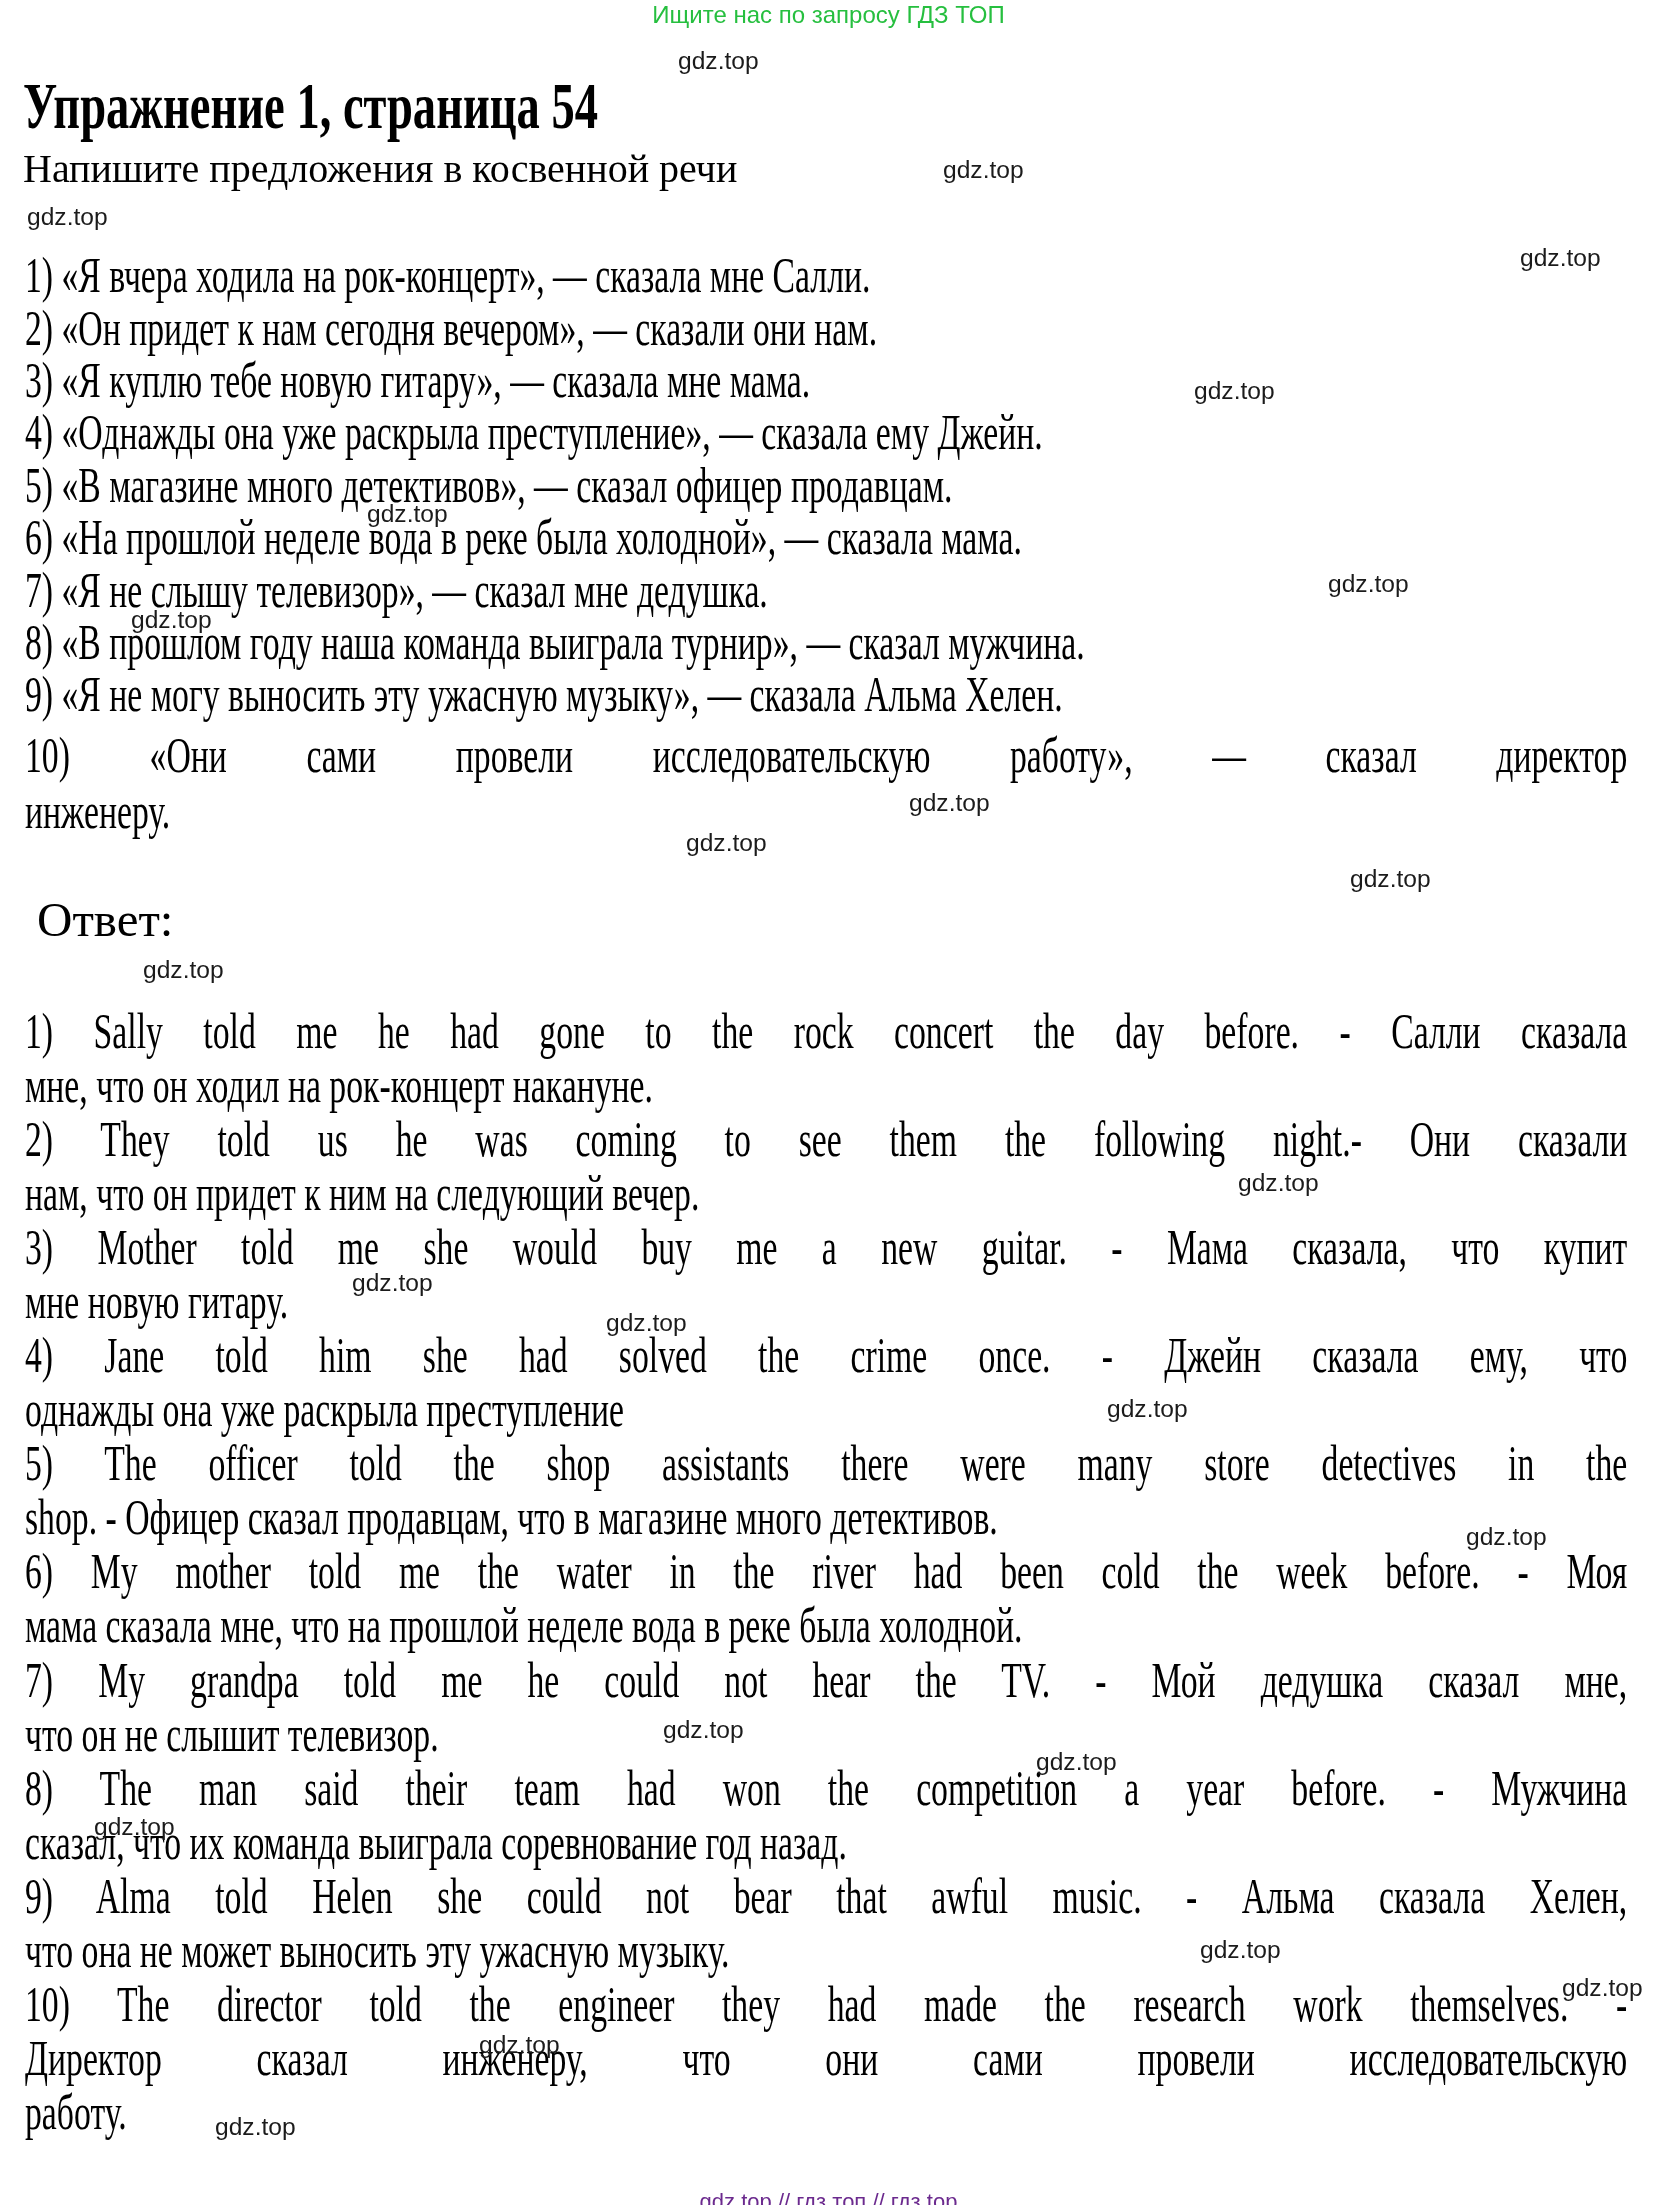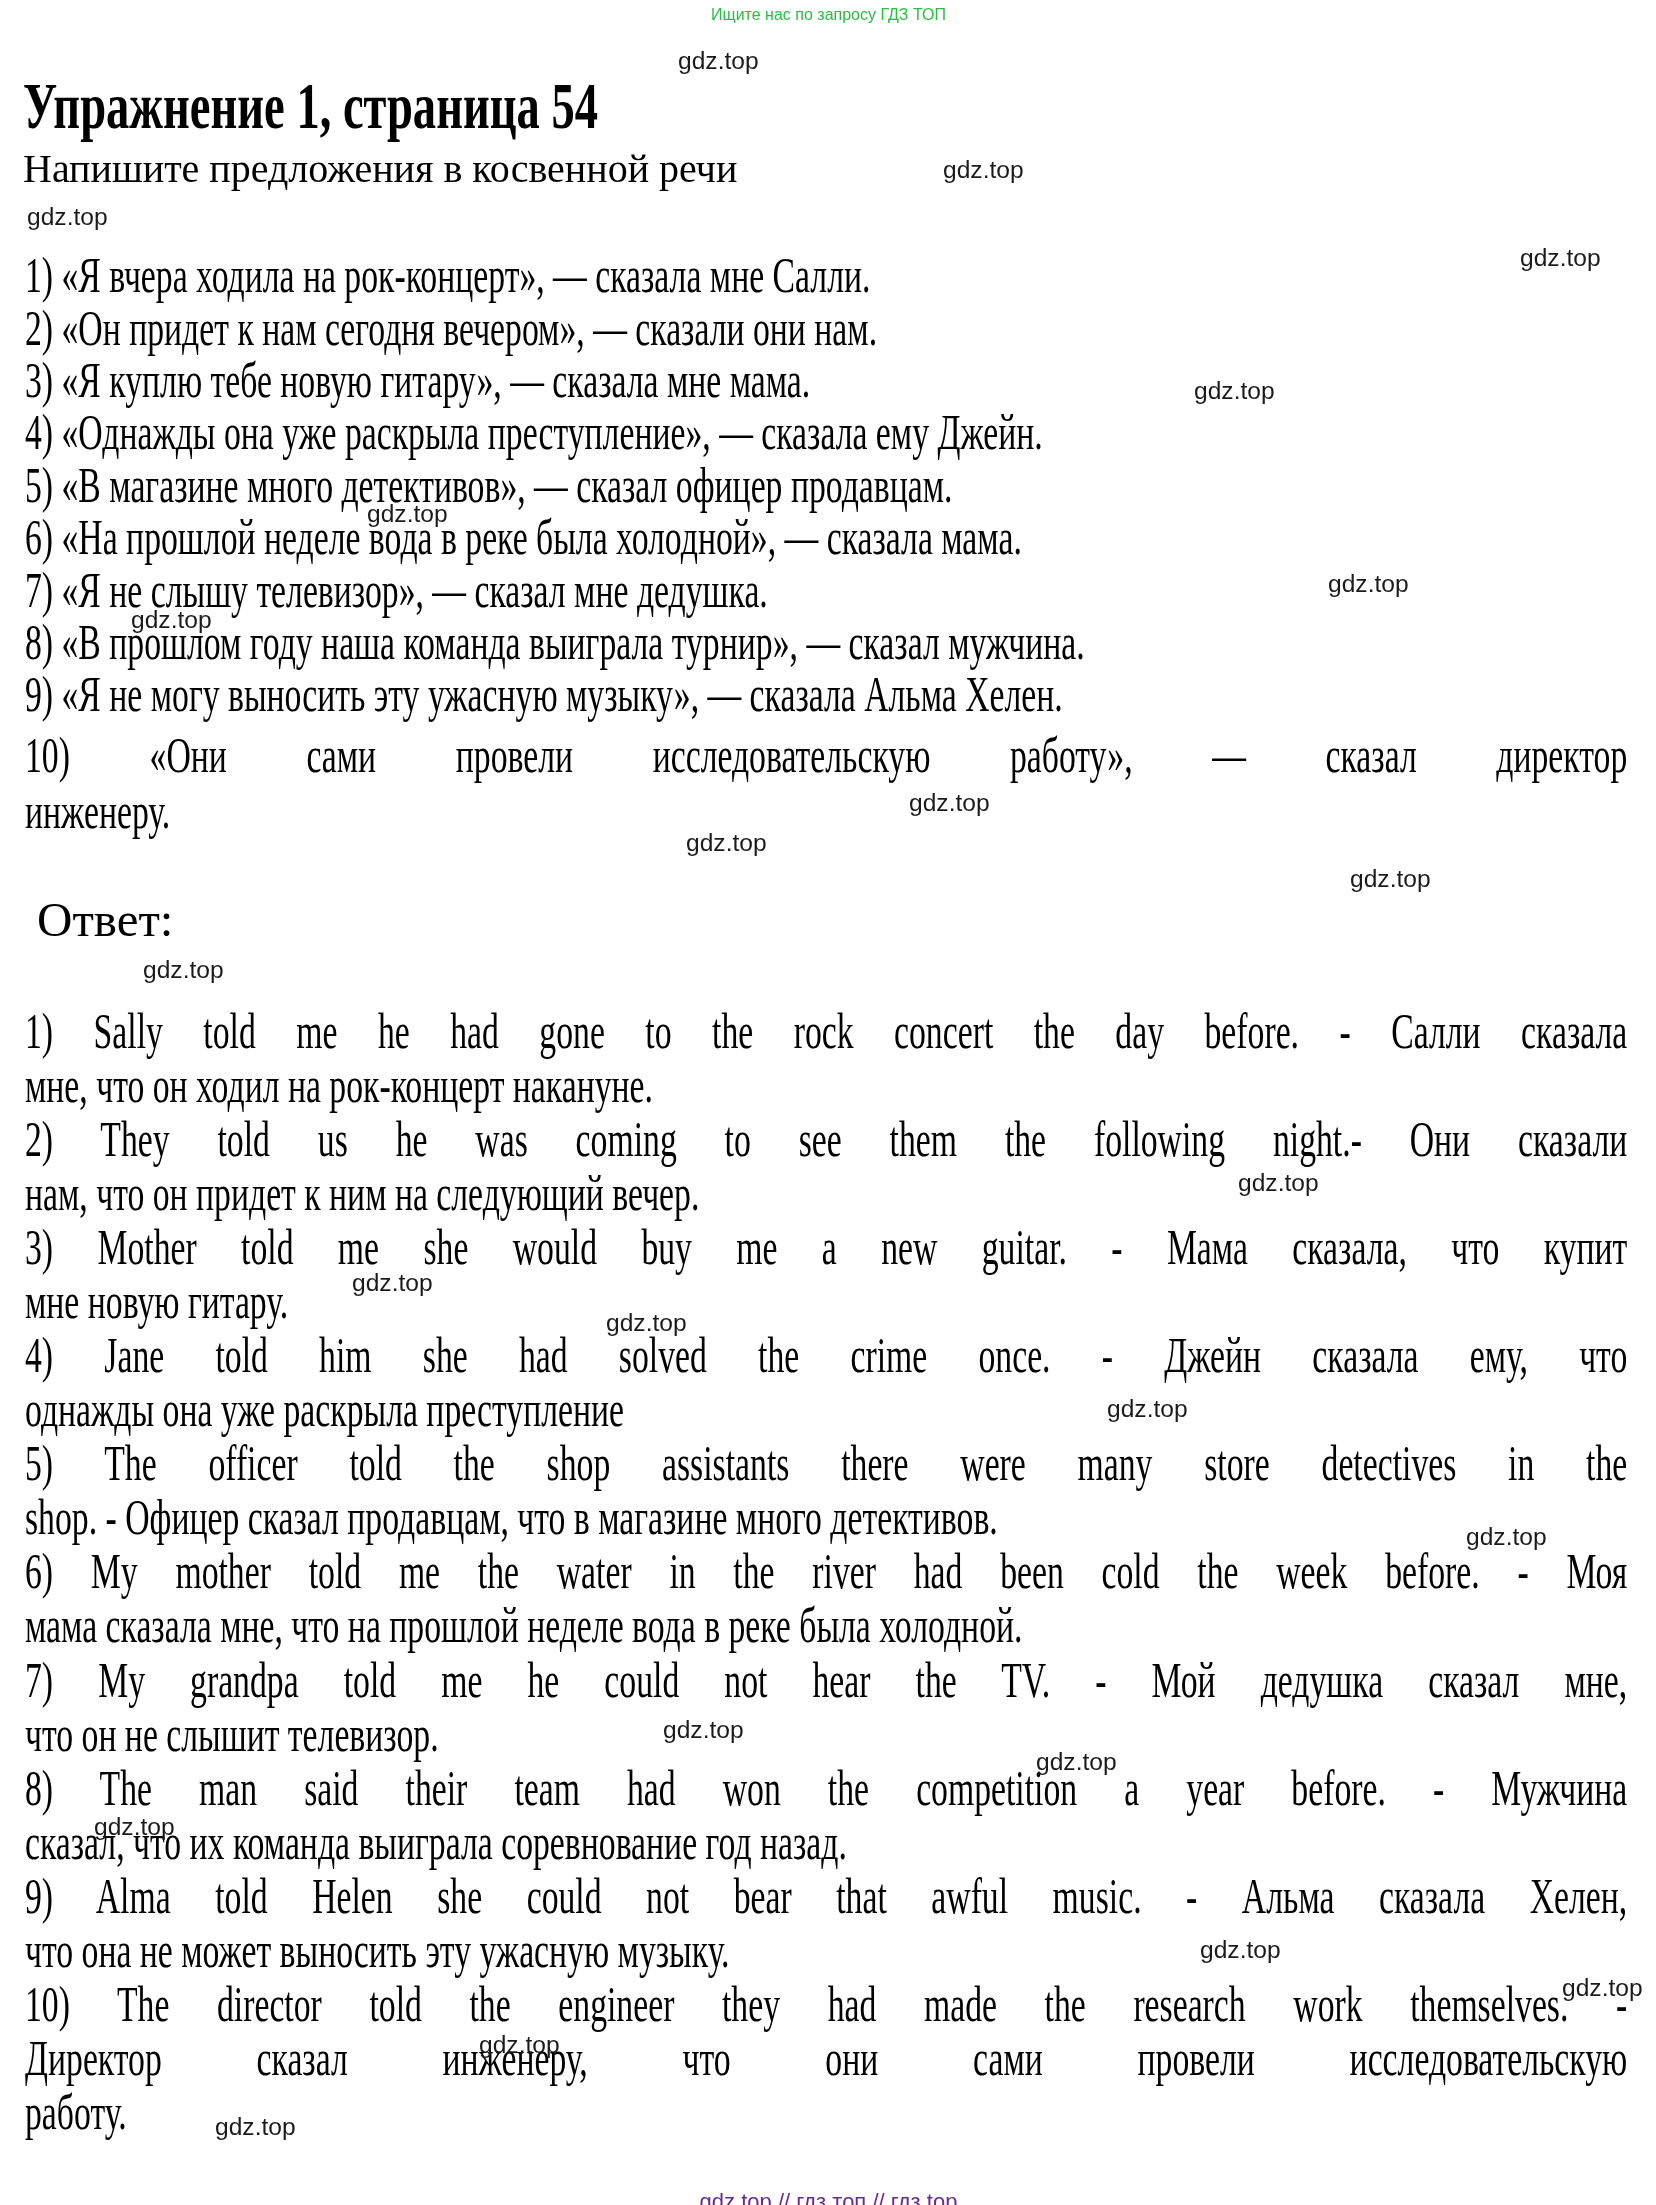--- a/index.html
+++ b/index.html
@@ -3,21 +3,21 @@
 <meta charset="utf-8">
 <style>
   html,body{margin:0;padding:0;}
   body{
     width:1657px;height:2205px;position:relative;overflow:hidden;
     background:#ffffff;color:#000;
     font-family:"Liberation Serif", serif;
   }
   .banner{
     position:absolute;top:1.6px;left:0;width:1657px;text-align:center;
-    font-family:"Liberation Sans", sans-serif;font-size:16px;line-height:26px;
+    font-family:"Liberation Sans", sans-serif;font-size:24px;line-height:26px;
     color:#26bf3f;
   }
   .title{
     position:absolute;left:23px;top:70px;
     font-size:66px;line-height:72px;font-weight:bold;white-space:nowrap;
     transform:scaleX(0.705);transform-origin:left top;
   }
   .subtitle{
     position:absolute;left:23px;top:144px;
     font-size:40px;line-height:49px;white-space:nowrap;

